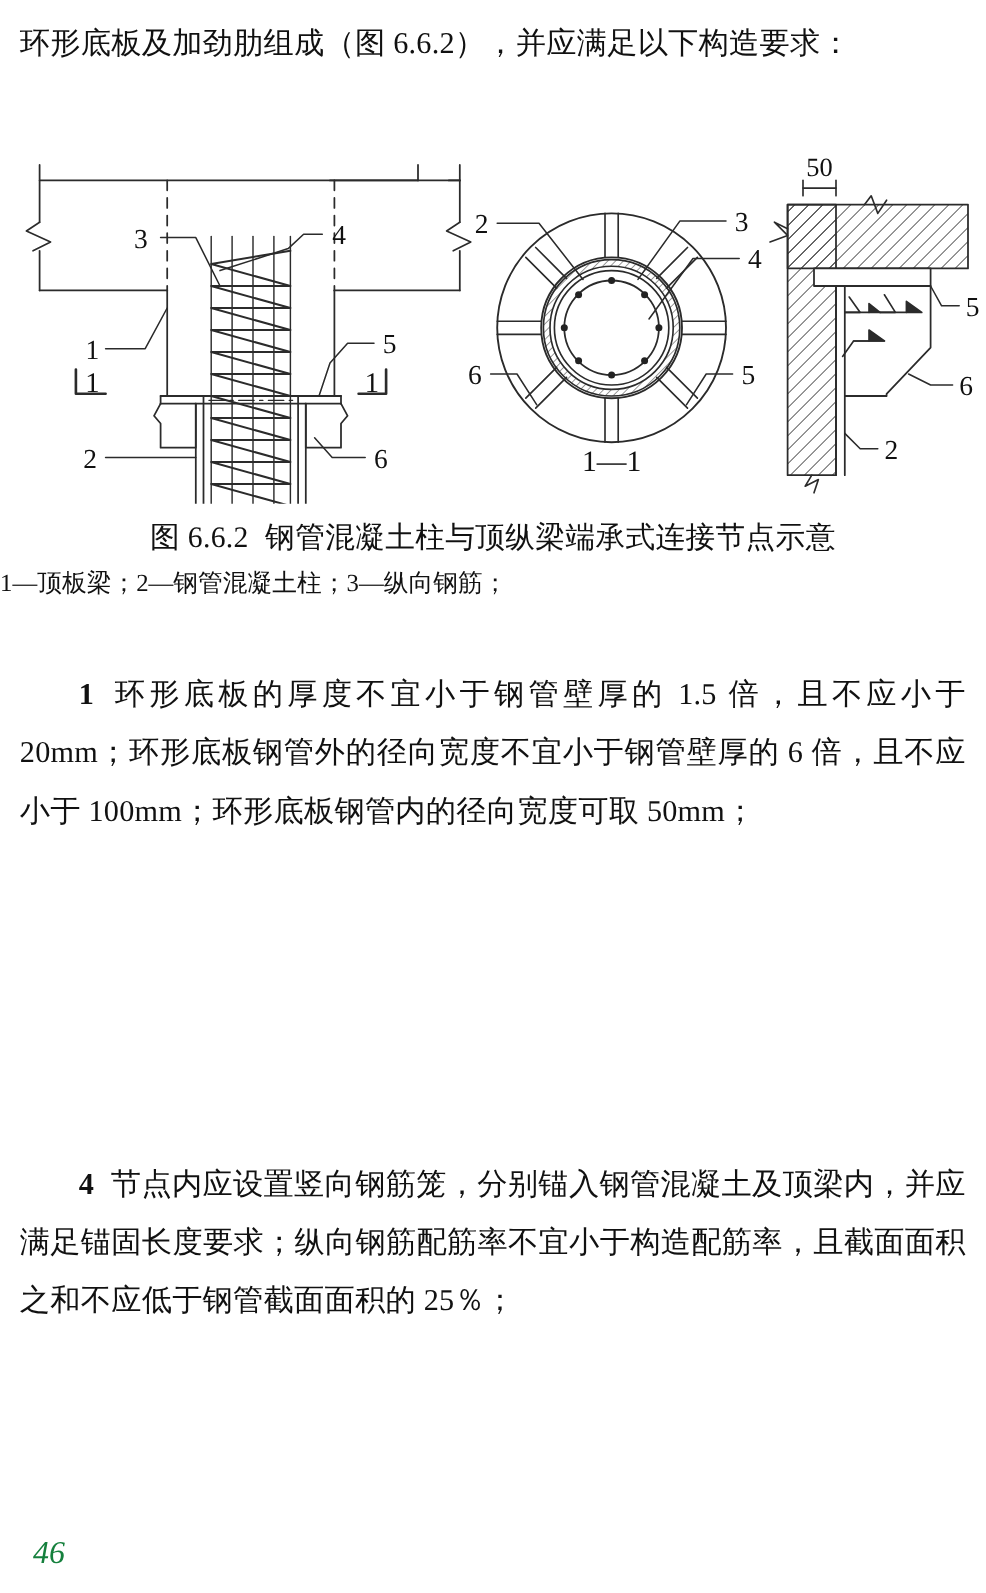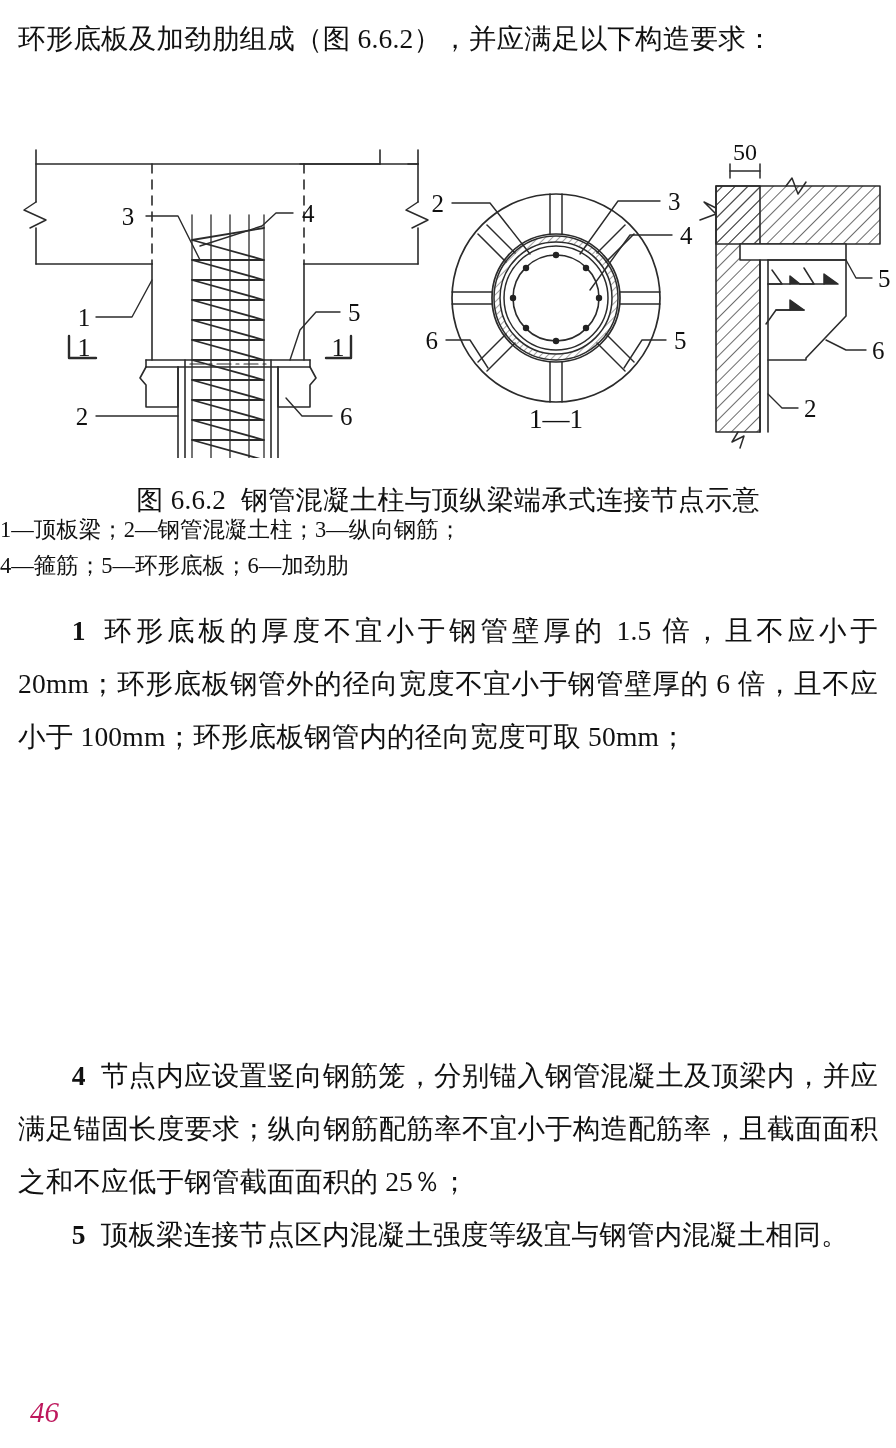--- a/index.html
+++ b/index.html
@@ -70,21 +70,20 @@
   
   #fig-caption {
     position: absolute;
     left: 0; top: 468px;
     width: 896px;
     text-align: center;
     font-size: 27px;
     line-height: 40px;
     color: #111;
     letter-spacing: 0.3px;
-    margin-top: 12px;
   }
   #fig-caption .cap-no { margin-right: 0.55em; }
   #fig-legend {
     position: absolute;
     left: 0; top: 512px;
     width: 896px;
     font-size: 22.5px;
     line-height: 36px;
     color: #111;
   }
@@ -97,21 +96,21 @@
   #p5 { top: 1208px; }
   #p663 { top: 1262px; }
 
   
   #page-number {
     position: absolute;
     left: 30px;
     top: 1396px;
     font-style: italic;
     font-size: 29px;
-    color: #be185d;
+    color: #15803d;
     font-family: "Liberation Serif", "DejaVu Serif", serif;
   }
 </style>
 </head>
 <body>
 
 <div class="page">
 
   <div class="textcol" id="intro-line">
     <p class="para">环形底板及加劲肋组成（图 6.6.2），并应满足以下构造要求：</p>
@@ -346,39 +345,33 @@
         <text x="804" y="349" text-anchor="start">2</text>
       </g>
     </svg>
   </div>
 
   <div id="fig-caption">
     <span class="cap-no">图 6.6.2</span><span>钢管混凝土柱与顶纵梁端承式连接节点示意</span>
   </div>
   <div id="fig-legend">
     <div>1—顶板梁；2—钢管混凝土柱；3—纵向钢筋；</div>
-    <div>4—箍筋；5—环形底板；6—加劲肋</div>
   </div>
 
   <div class="textcol" id="p1">
     <p class="para indent2">
       <span class="marker">1</span><span>环形底板的厚度不宜小于钢管壁厚的 1.5 倍，且不应小于 20mm；环形底板钢管外的径向宽度不宜小于钢管壁厚的 6 倍，且不应小于 100mm；环形底板钢管内的径向宽度可取 50mm；</span>
     </p>
   </div>
 
 
 
   <div class="textcol" id="p4">
     <p class="para indent2">
       <span class="marker">4</span><span>节点内应设置竖向钢筋笼，分别锚入钢管混凝土及顶梁内，并应满足锚固长度要求；纵向钢筋配筋率不宜小于构造配筋率，且截面面积之和不应低于钢管截面面积的 25％；</span>
     </p>
   </div>
 
-  <div class="textcol" id="p5">
-    <p class="para indent2">
-      <span class="marker">5</span><span>顶板梁连接节点区内混凝土强度等级宜与钢管内混凝土相同。</span>
-    </p>
-  </div>
 
 
   <div id="page-number">46</div>
 
 </div>
 
 </body></html>

